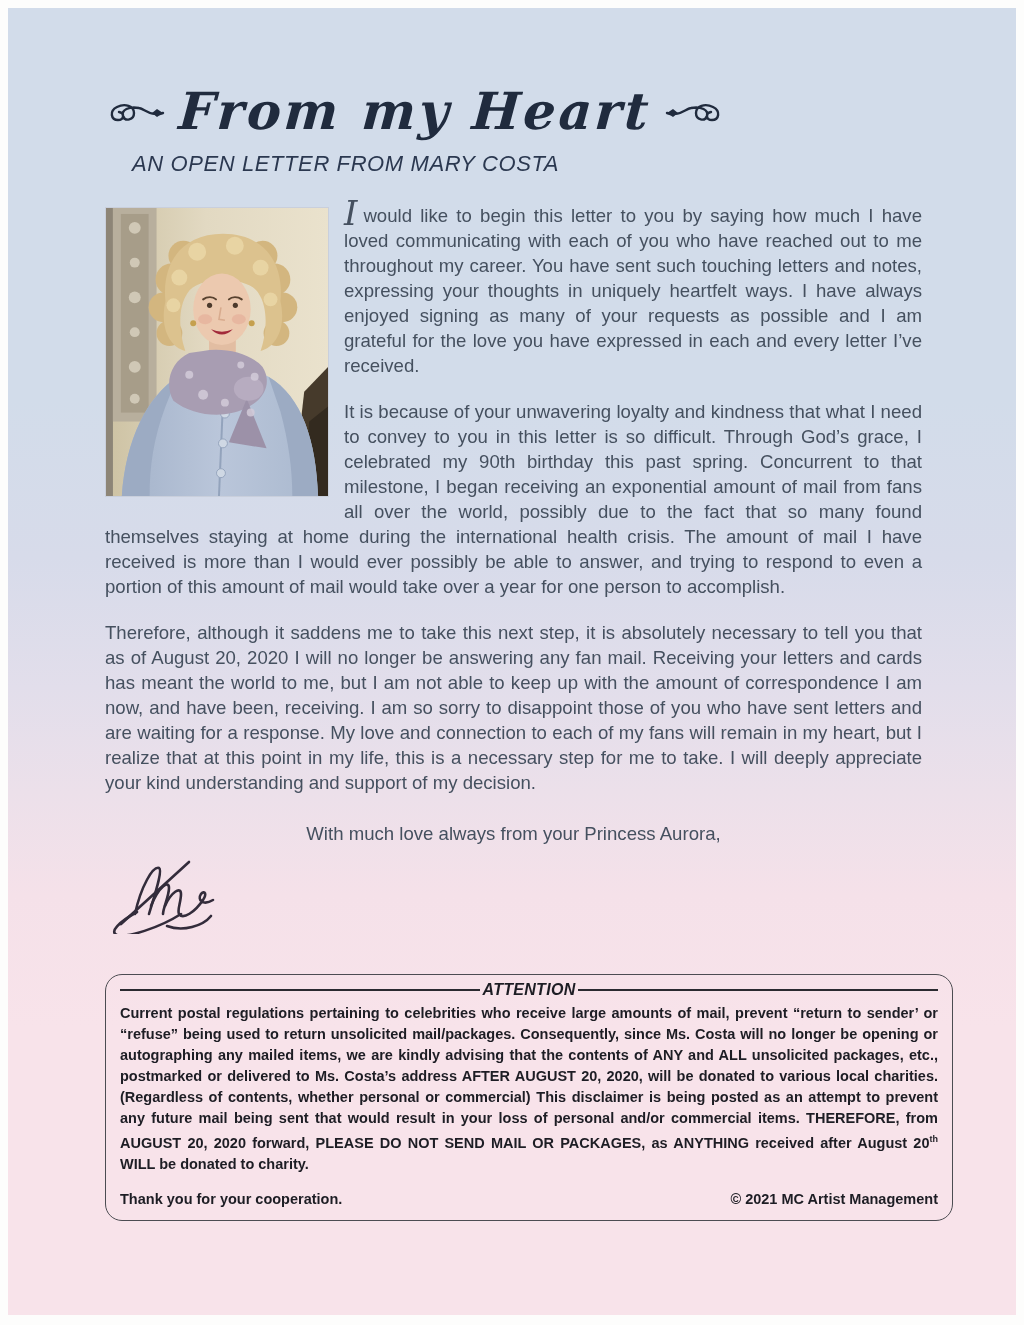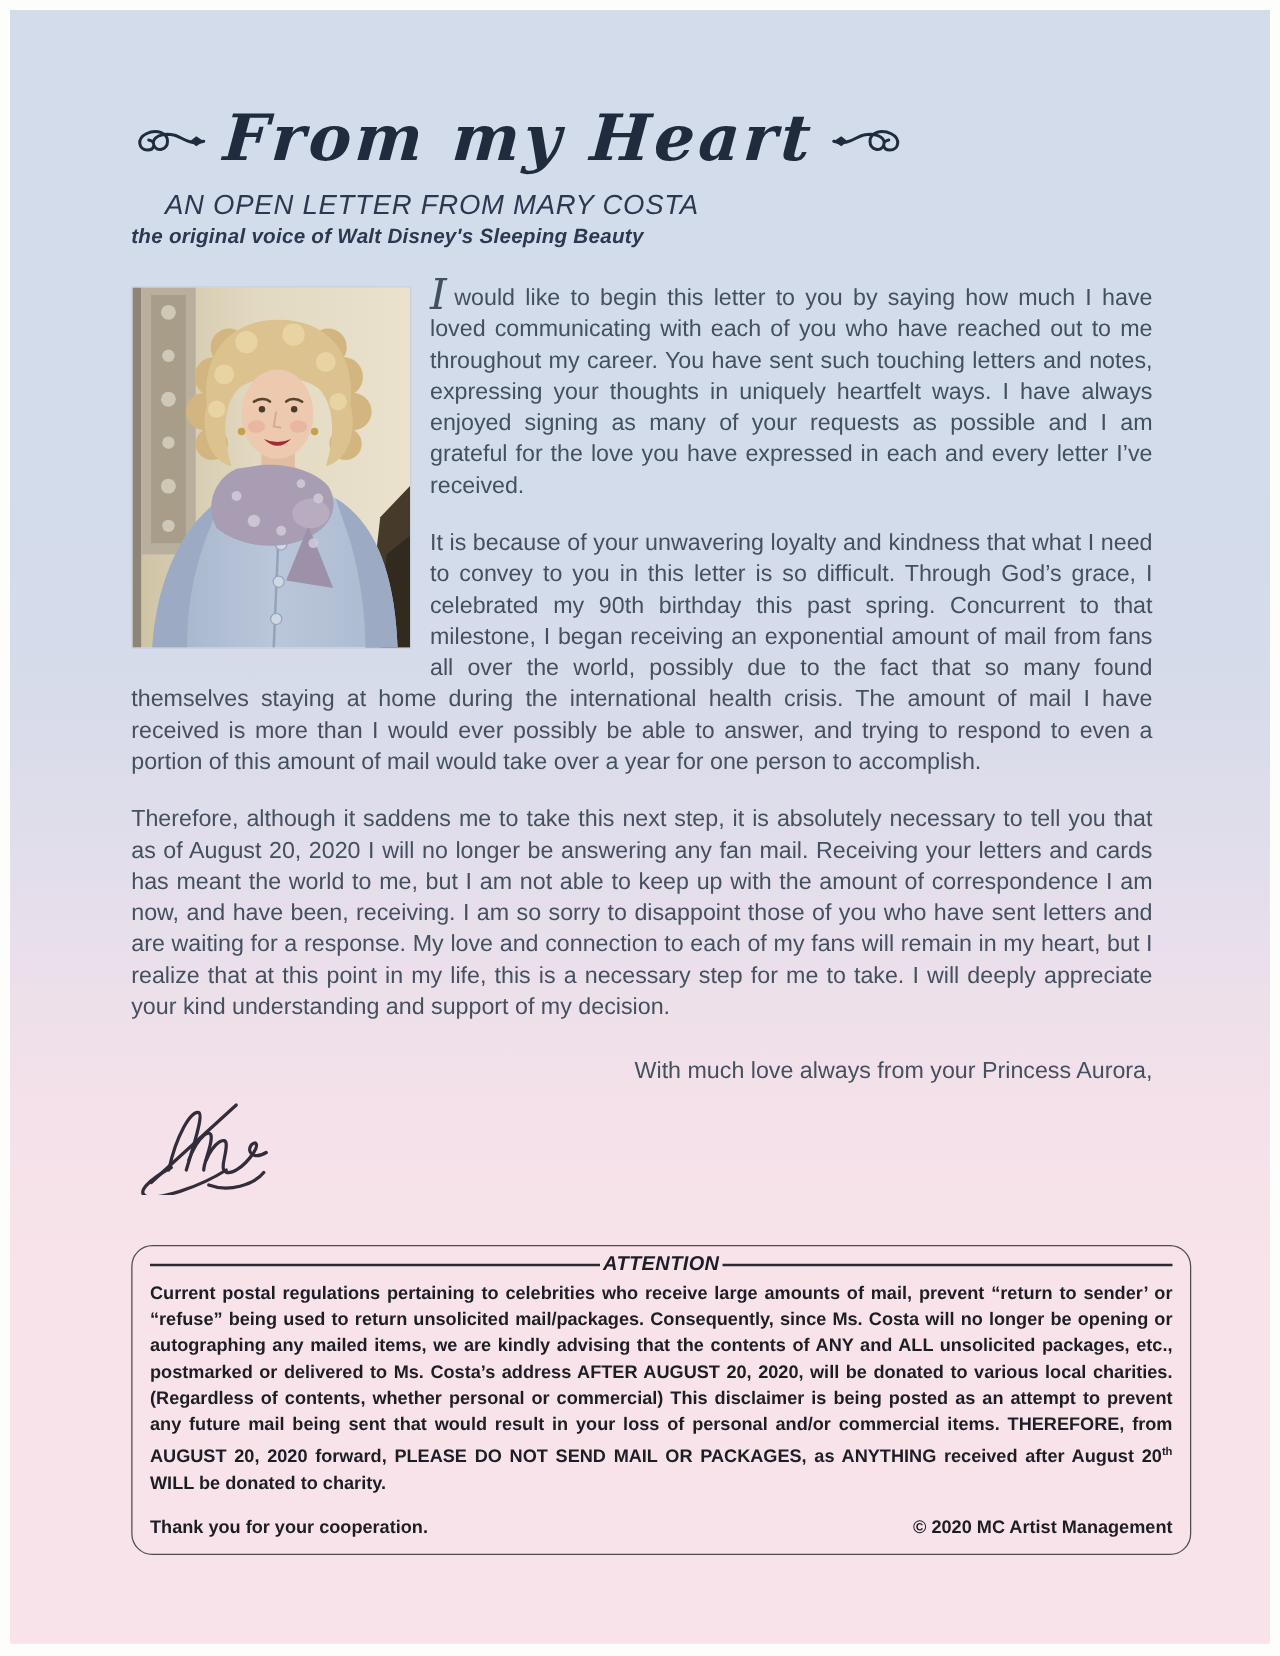--- a/index.html
+++ b/index.html
@@ -77,21 +77,21 @@
   }
   .photo{
     float:left;
     width:224px;height:290px;
     margin:4px 15px 8px 0;
     border:1px solid #c9cfdc;
     box-sizing:border-box;
   }
   .photo svg{display:block;width:100%;height:100%;}
   .letter p{margin:0 0 21px 0;}
-  .letter p.closing{margin:26px 0 0 0;text-align:right;}
+  .letter p.closing{margin:26px 0 0 0;text-align:center;}
   .dropcap{
     font-family:"DejaVu Serif","Liberation Serif",serif;
     font-style:italic;
     font-size:34px;
     line-height:0;
     position:relative;top:3px;
     margin-right:6px;
     color:#45505f;
   }
   .signature{
@@ -165,21 +165,20 @@
           <svg width="66" height="34" viewBox="0 0 66 34" style="transform:scaleX(-1)">
             <g fill="none" stroke="#202b3e" stroke-width="2.4" stroke-linecap="round">
               <path d="M64,18 C52,22 46,14 40,13 C30,11 22,15 24,21 C26,27 35,25 35,18 C35,11 26,8 18,12 C10,16 12,25 19,25 C25,25 26,18 20,17"></path>
             </g>
             <polygon points="64,18 58,14 53,18 58,22" fill="#202b3e"></polygon>
           </svg>
         </span>
       </div>
 
       <div class="heading">AN OPEN LETTER FROM MARY COSTA</div>
-      <div class="subheading">the original voice of Walt Disney's Sleeping Beauty</div>
 
       <div class="letter">
 
         <div class="photo">
           <svg viewBox="0 0 224 290" preserveAspectRatio="none">
             <defs>
               <linearGradient id="bgbeige" x1="0" y1="0" x2="1" y2="0">
                 <stop offset="0" stop-color="#cdc2a3"></stop>
                 <stop offset="0.45" stop-color="#e2d9c2"></stop>
                 <stop offset="1" stop-color="#eae2cd"></stop>
@@ -289,19 +288,19 @@
 
       <div class="attention">
         <div class="attention-header">
           <span class="rule"></span>
           <span class="attention-label">ATTENTION</span>
           <span class="rule"></span>
         </div>
         <p class="attention-body"><span>Current postal regulations pertaining to celebrities who receive large amounts of mail, prevent “return to sender’ or “refuse” being used to return unsolicited mail/packages. Consequently, since Ms. Costa will no longer be opening or autographing any mailed items, we are kindly advising that the contents of ANY and ALL unsolicited packages, etc., postmarked or delivered to Ms. Costa’s address AFTER AUGUST 20, 2020,  will be donated to various local charities. (Regardless of contents, whether personal or commercial) This disclaimer is being posted as an attempt to prevent any future mail being sent that would result in your loss of personal and/or commercial items. THEREFORE, from AUGUST 20, 2020 forward, PLEASE DO NOT SEND MAIL OR PACKAGES, as ANYTHING received after  August 20</span><sup>th</sup><span> WILL be donated to charity.</span></p>
         <div class="attention-footer">
           <span>Thank you for your cooperation.</span>
-          <span>© 2020 MC Artist Management</span>
+          <span>© 2021 MC Artist Management</span>
         </div>
       </div>
 
     </div>
   </div>
 </div>
 
 </body></html>

